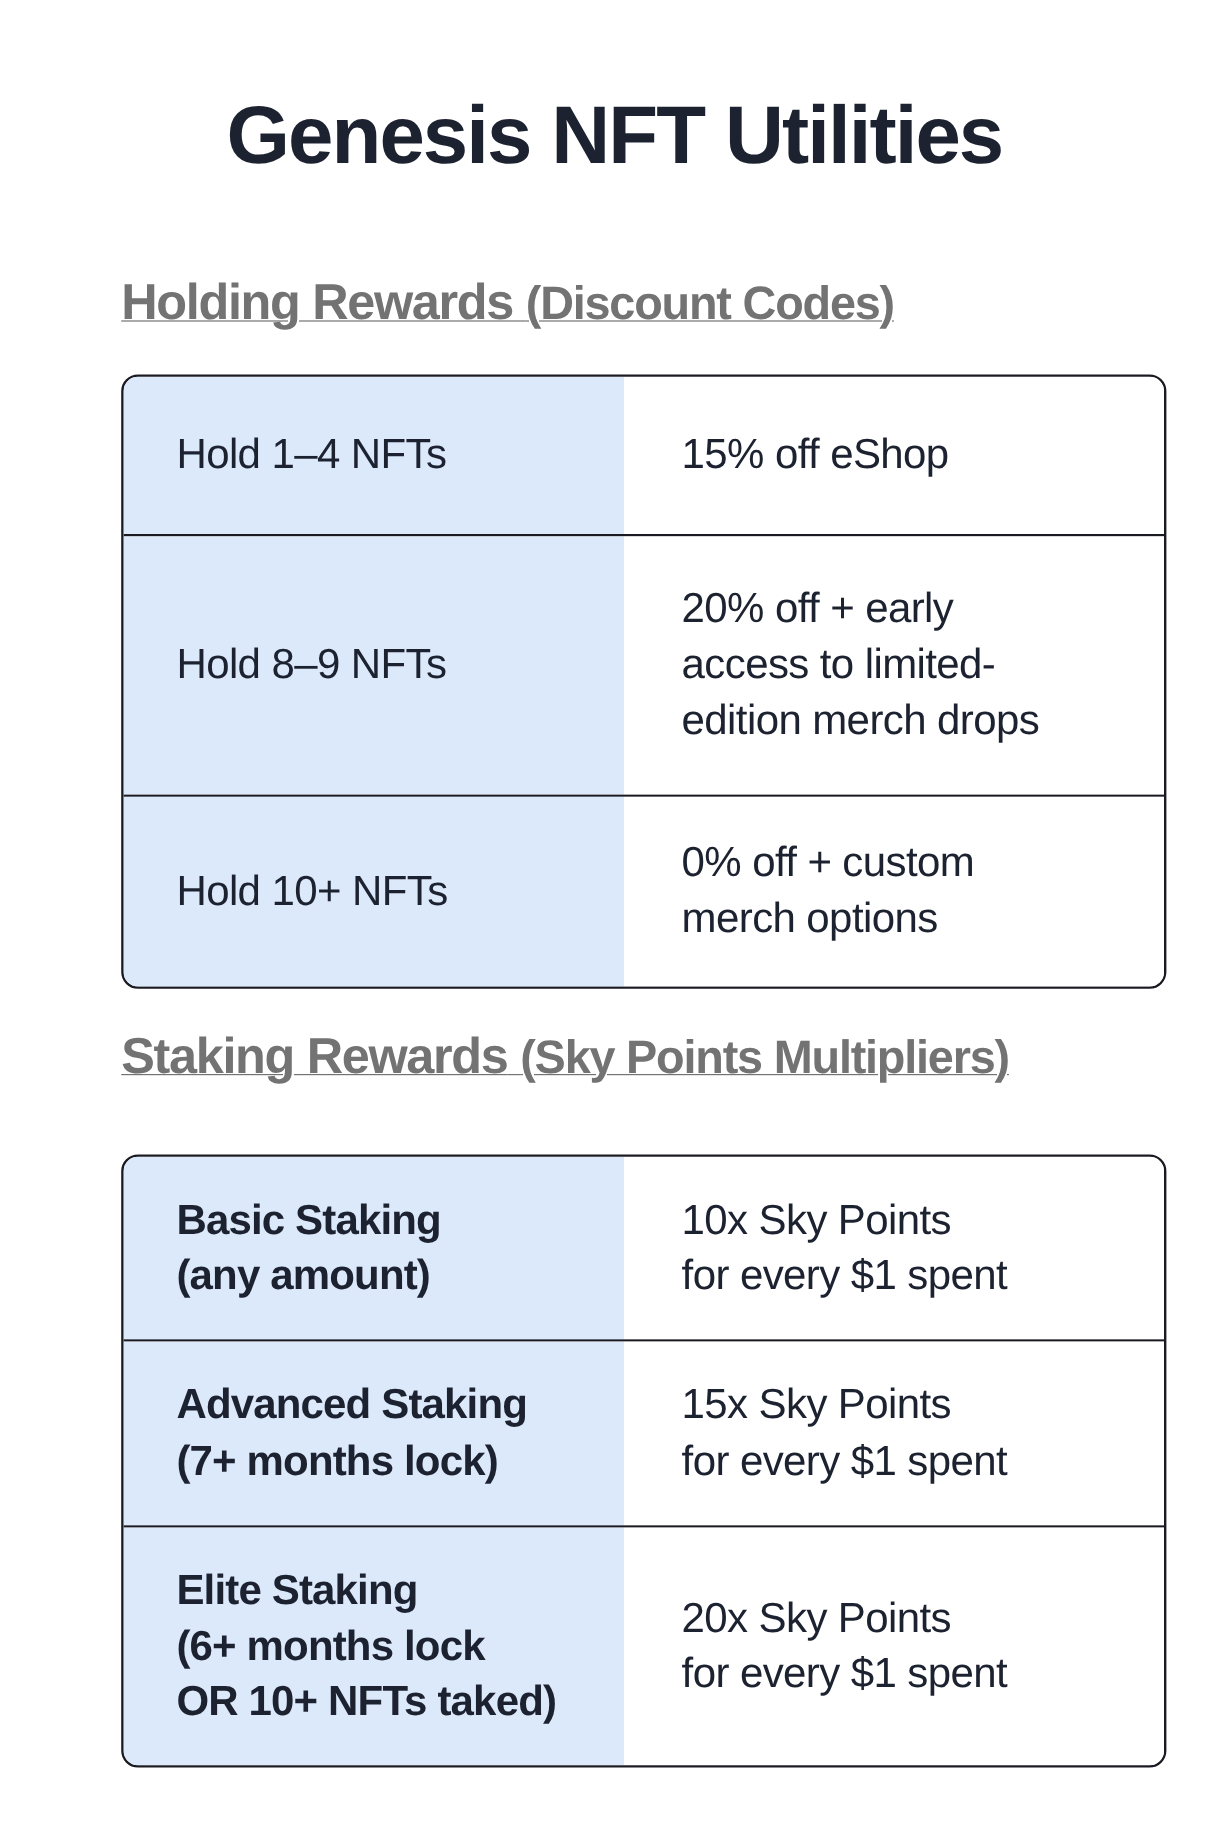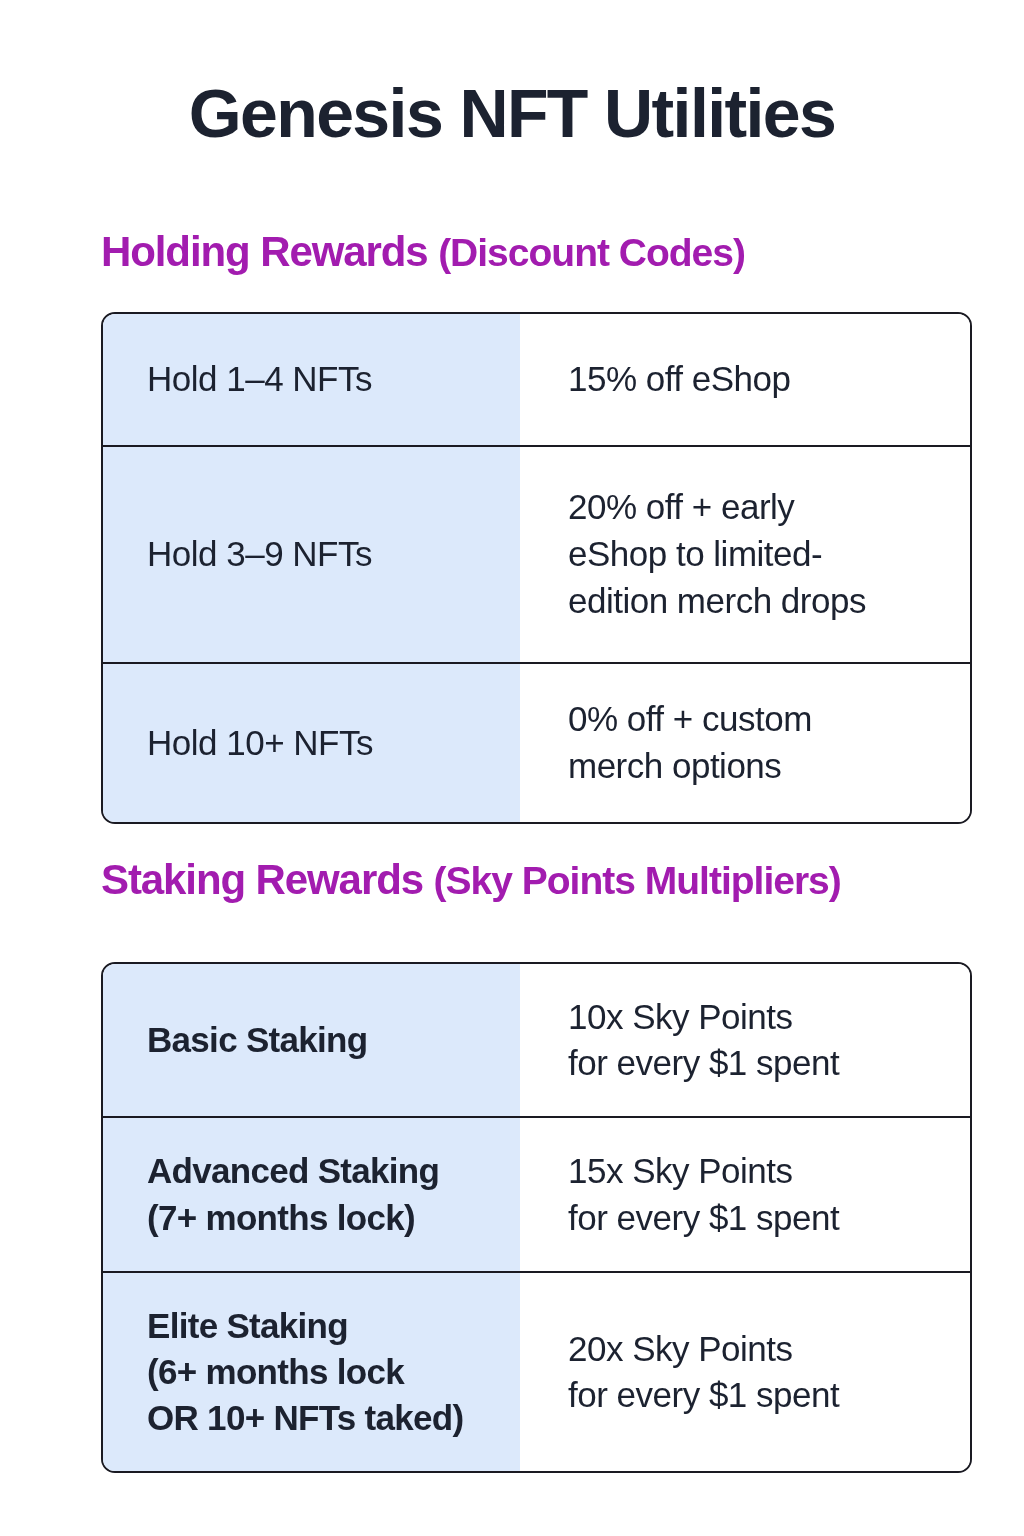--- a/index.html
+++ b/index.html
@@ -34,22 +34,23 @@
     letter-spacing: -1.6px;
     color: #1c2230;
     line-height: 1.05;
   }
 
   
   .section-heading {
     position: absolute;
     left: 101px;
     width: 880px;
-    color: #a21caf;
+    color: #737373;
     white-space: nowrap;
+    text-decoration: underline;
   }
   .section-heading .main {
     font-size: 42px;
     font-weight: bold;
     letter-spacing: -1.1px;
   }
   .section-heading .sub {
     font-size: 39px;
     font-weight: bold;
     letter-spacing: -1.0px;
@@ -163,25 +164,25 @@
       <div class="cell-left">
         <span class="line">Hold 1–4 NFTs</span>
       </div>
       <div class="cell-right">
         <span class="line">15% off eShop</span>
       </div>
     </div>
 
     <div class="t-row">
       <div class="cell-left">
-        <span class="line">Hold 3–9 NFTs</span>
+        <span class="line">Hold 8–9 NFTs</span>
       </div>
       <div class="cell-right">
         <span class="line">20% off + early</span>
-        <span class="line">eShop to limited-</span>
+        <span class="line">access to limited-</span>
         <span class="line">edition merch drops</span>
       </div>
     </div>
 
     <div class="t-row">
       <div class="cell-left">
         <span class="line">Hold 10+ NFTs</span>
       </div>
       <div class="cell-right">
         <span class="line">0% off + custom</span>
@@ -193,20 +194,21 @@
 
   <div class="section-heading" id="heading-staking">
     <span class="main">Staking Rewards</span><span class="main">&nbsp;</span><span class="sub">(Sky Points Multipliers)</span>
   </div>
 
   <div class="util-table" id="table-staking">
 
     <div class="t-row">
       <div class="cell-left">
         <span class="line">Basic Staking</span>
+        <span class="line">(any amount)</span>
       </div>
       <div class="cell-right">
         <span class="line">10x Sky Points</span>
         <span class="line">for every $1 spent</span>
       </div>
     </div>
 
     <div class="t-row">
       <div class="cell-left">
         <span class="line">Advanced Staking</span>

